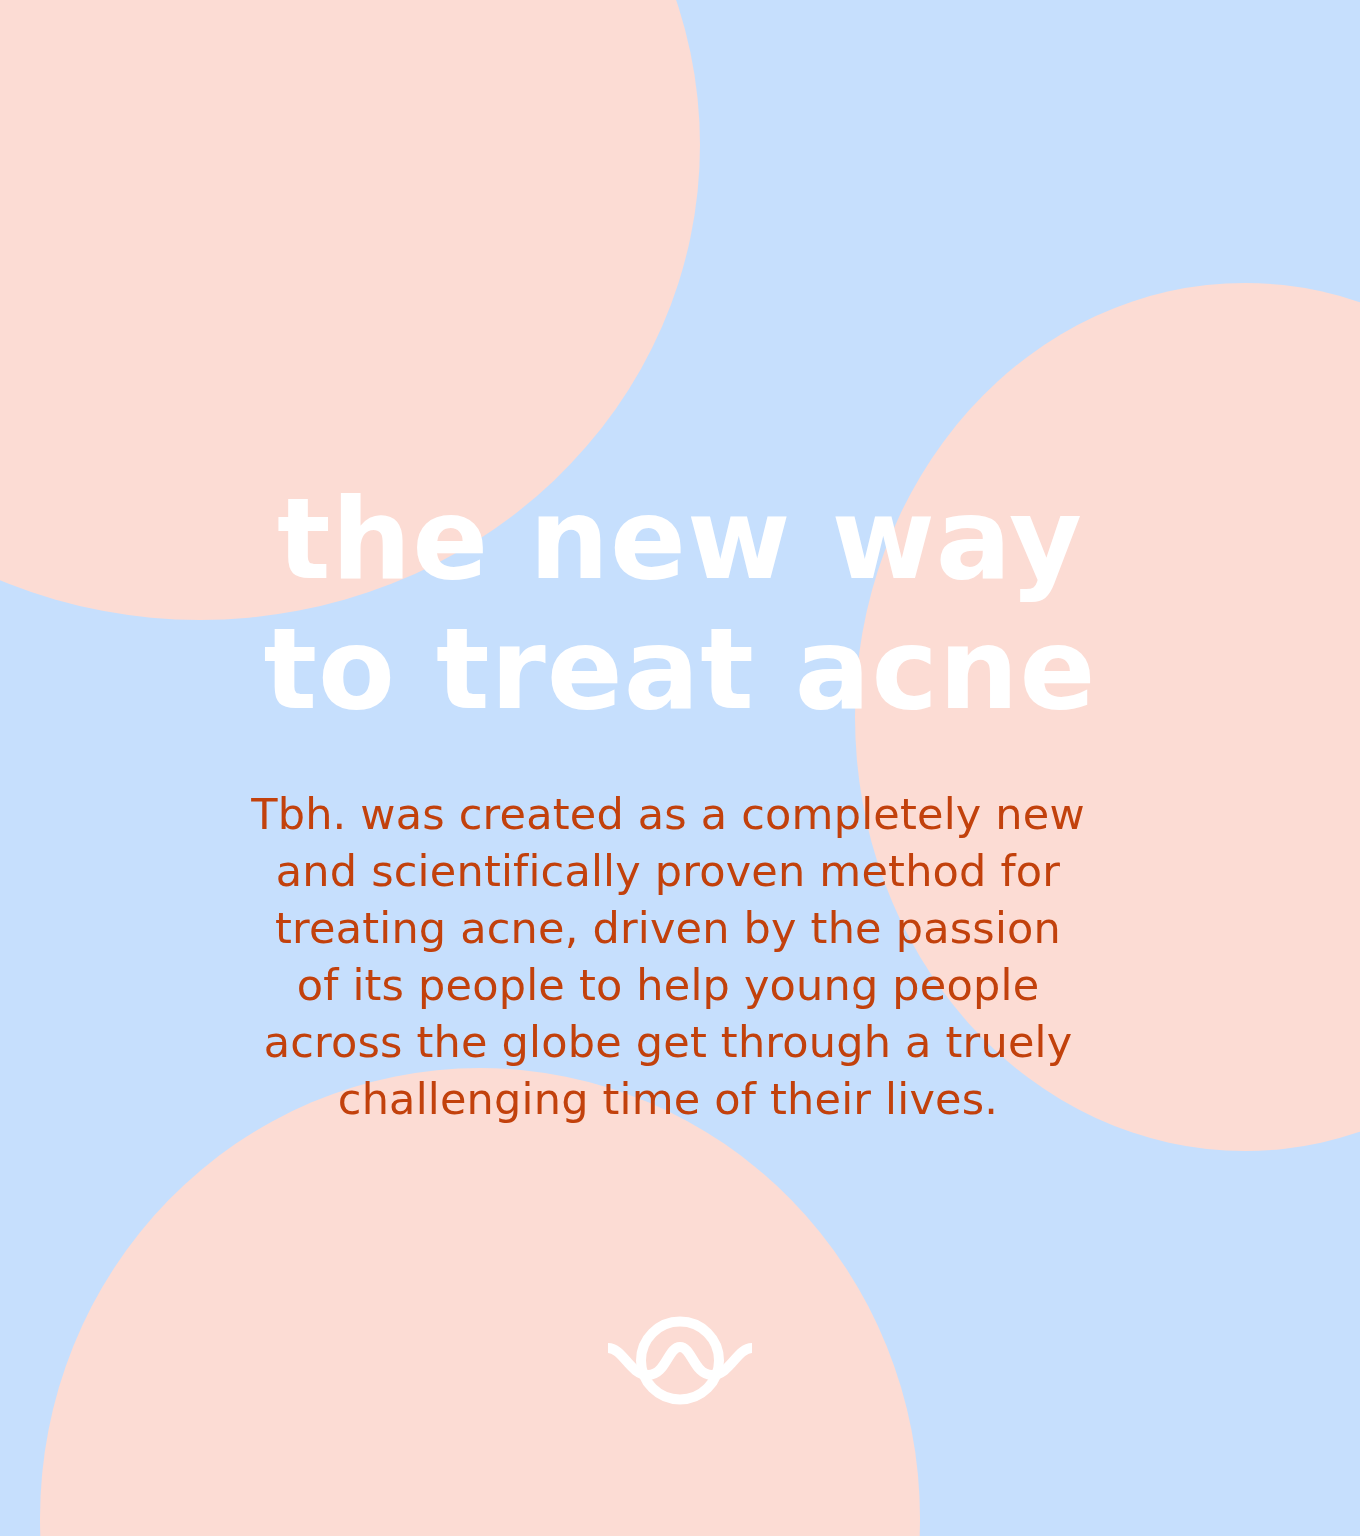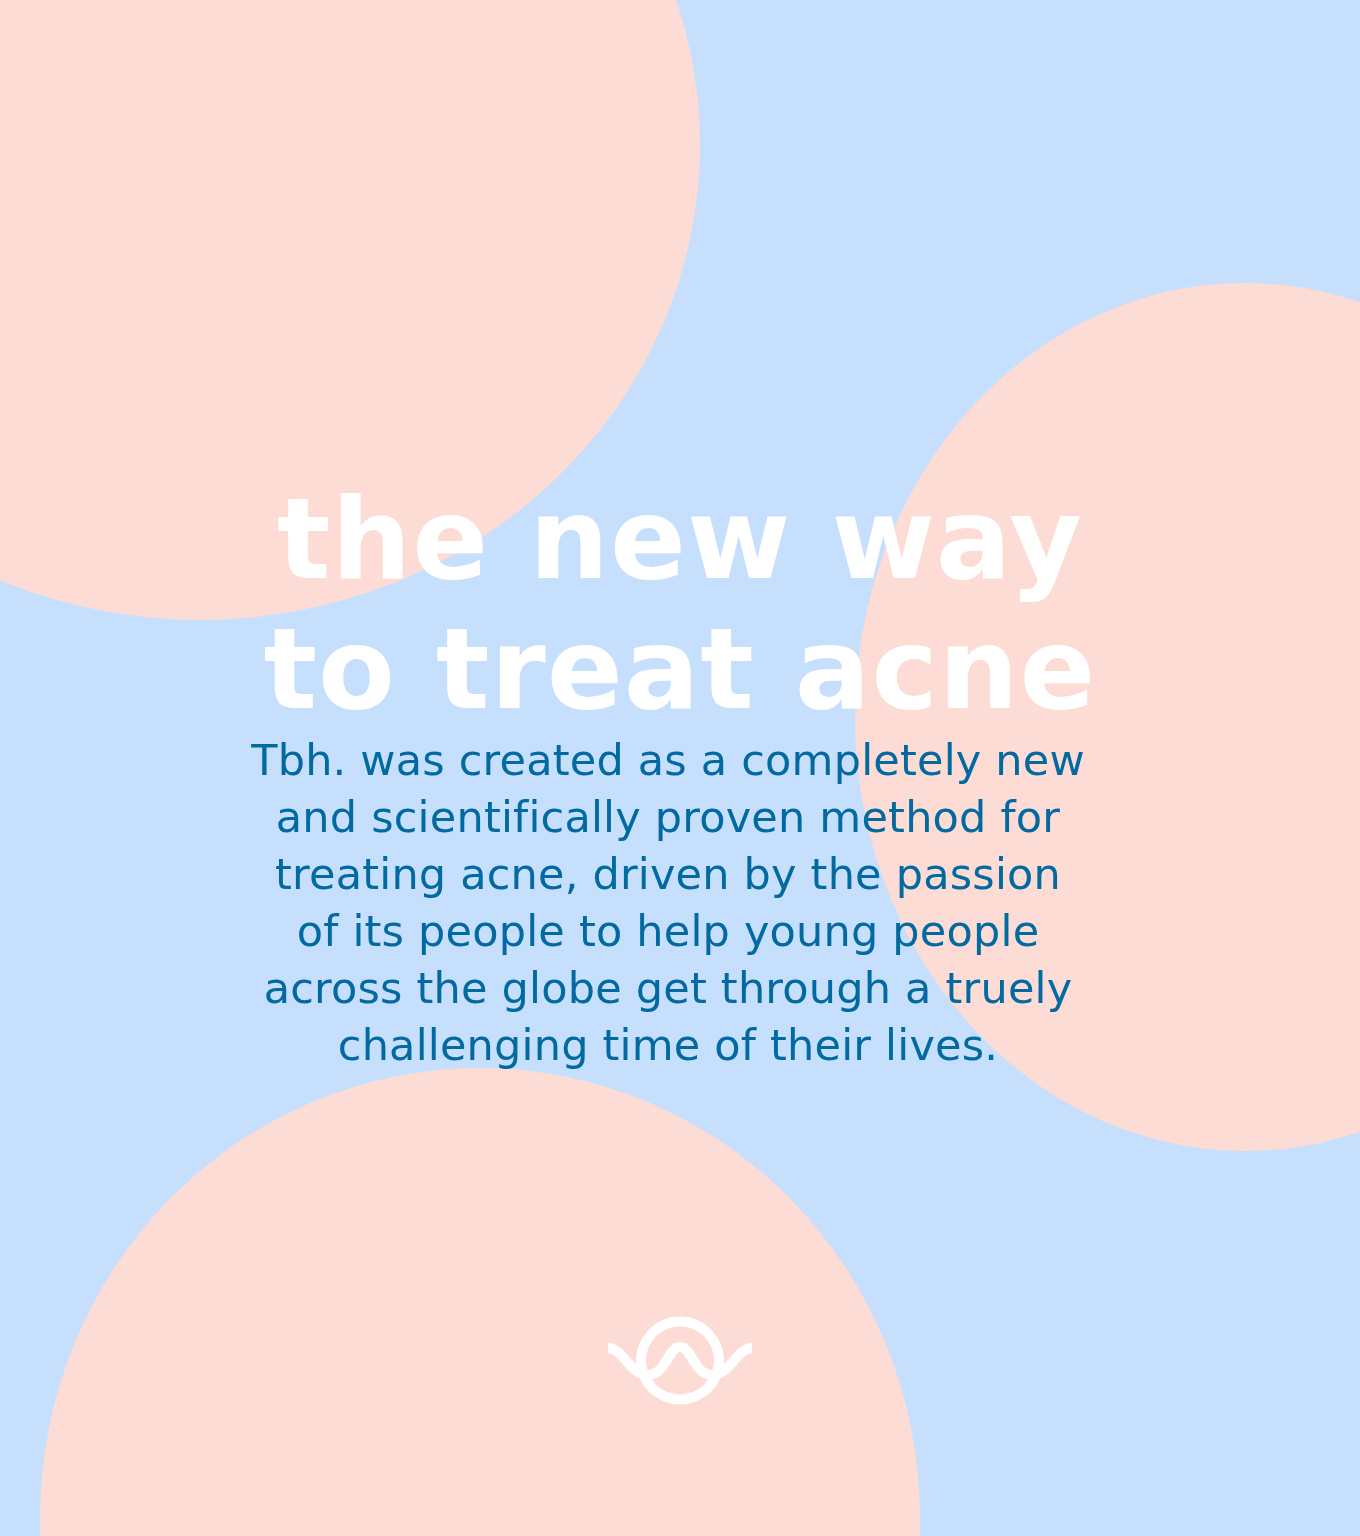--- a/index.html
+++ b/index.html
@@ -70,25 +70,25 @@
     font-family: "DejaVu Sans", sans-serif;
     font-weight: bold;
     font-size: 112px;
     line-height: 130px;
     letter-spacing: 1px;
     white-space: pre-line;
   }
 
   #body-copy {
     position: absolute;
-    top: 689px;
+    top: 743px;
     left: 0;
     width: 1336px;
     text-align: center;
-    color: #0369a1;
+    color: #c2410c;
     font-family: "DejaVu Sans", sans-serif;
     font-weight: normal;
     font-size: 43px;
     line-height: 57px;
     letter-spacing: 0.2px;
     white-space: pre-line;
   }
 
   #logo {
     position: absolute;

